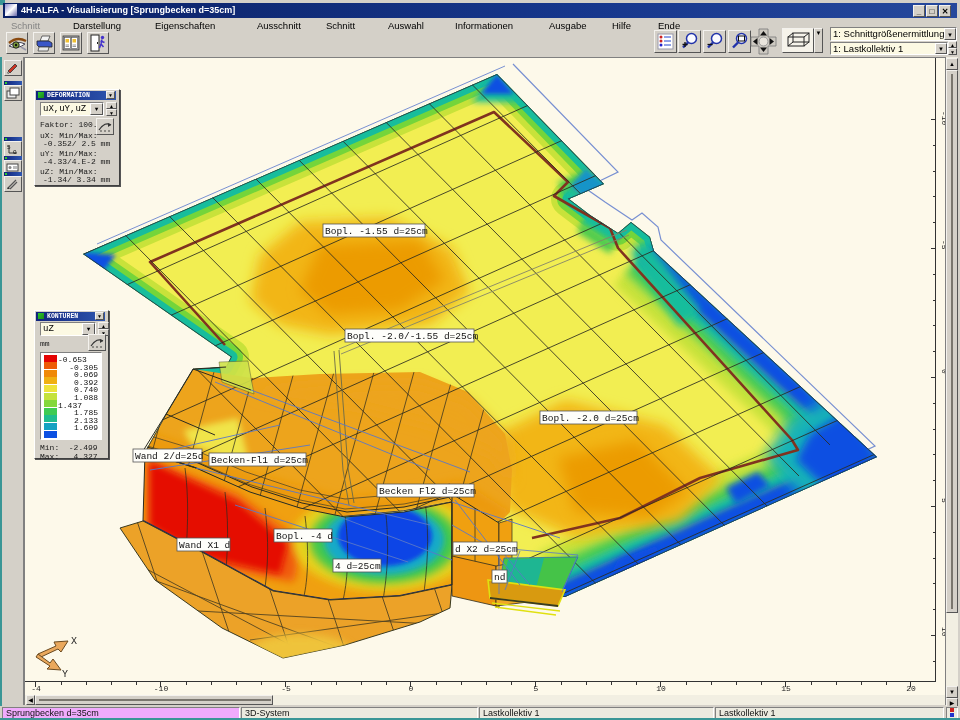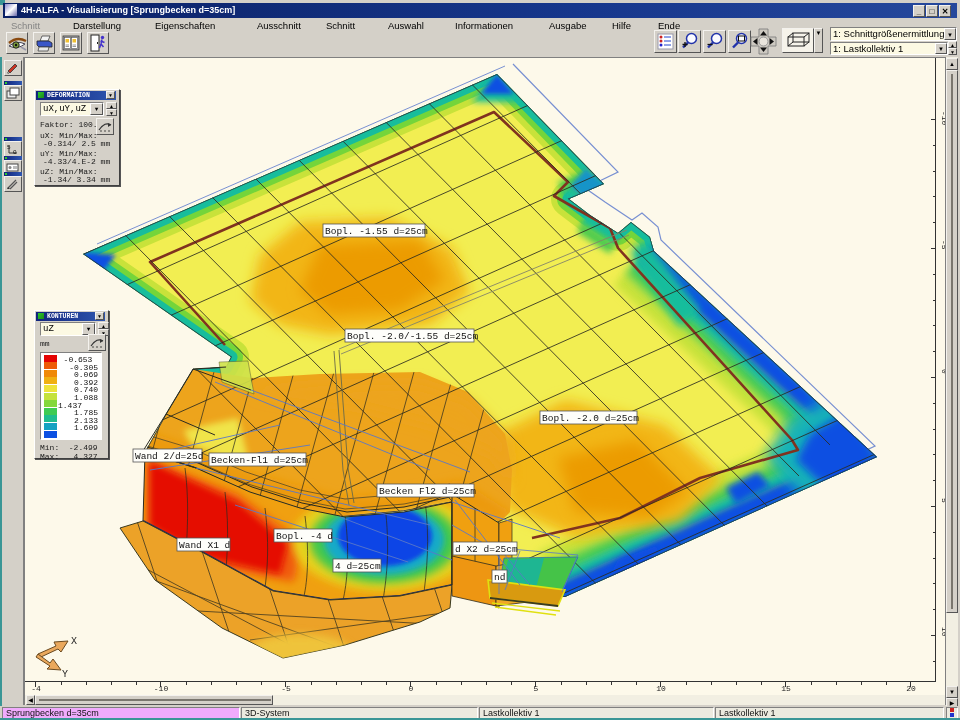--- a/index.html
+++ b/index.html
@@ -442,21 +442,21 @@
 <div class="btn" style="left:106px;top:109px;width:11px;height:7px;font-size:5px;text-align:center;line-height:6px">▼</div>
 <div class="ptext" style="left:40px;top:120px">Faktor: 100.</div>
 <div class="btn" style="left:96px;top:118px;width:18px;height:17px"><svg width="16" height="15">
       <path d="M2 11 Q8 2 14 6" stroke="#333" stroke-width="1.2" fill="none"></path>
       <path d="M14 6 l-3 -2 0 4 Z" fill="#333"></path>
       <circle cx="4" cy="12" r="0.8" fill="#333"></circle>
       <circle cx="8" cy="12" r="0.8" fill="#333"></circle>
       <circle cx="12" cy="12" r="0.8" fill="#333"></circle>
     </svg></div>
 <div class="ptext" style="left:40px;top:131px">uX: Min/Max:</div>
-<div class="ptext" style="left:43px;top:139px">-0.314/ 2.5 mm</div>
+<div class="ptext" style="left:43px;top:139px">-0.352/ 2.5 mm</div>
 <div class="ptext" style="left:40px;top:149px">uY: Min/Max:</div>
 <div class="ptext" style="left:43px;top:157px">-4.33/4.E-2 mm</div>
 <div class="ptext" style="left:40px;top:167px">uZ: Min/Max:</div>
 <div class="ptext" style="left:43px;top:175px">-1.34/ 3.34 mm</div>
 <div class="raised" style="position:absolute;left:34px;top:310px;width:75px;height:149px;box-shadow:1px 1px 0 #555"></div>
 <div class="ptitle" style="left:36px;top:312px;width:69px"><span style="position:absolute;left:2px;top:1px;width:6px;height:6px;background:linear-gradient(135deg,#2ec82e,#1a8a1a)"></span>KONTUREN</div>
 <div class="btn" style="left:95px;top:312px;width:9px;height:8px;font-size:5px;text-align:center;line-height:7px">▼</div>
 <div class="combo" style="left:40px;top:322px;width:56px;height:14px;font:9px 'Liberation Mono',monospace;line-height:12px">uZ<div class="dd" style="right:0;top:0;height:12px;line-height:12px;width:13px">▼</div></div>
 <div class="btn" style="left:98px;top:322px;width:11px;height:7px;font-size:5px;text-align:center;line-height:6px">▲</div>
 <div class="btn" style="left:98px;top:329px;width:11px;height:7px;font-size:5px;text-align:center;line-height:6px">▼</div>
@@ -473,21 +473,21 @@
 <div style="position:absolute;left:44px;top:362.1px;width:13px;height:7px;background:#ee5b07"></div>
 <div style="position:absolute;left:44px;top:369.7px;width:13px;height:7px;background:#f08908"></div>
 <div style="position:absolute;left:44px;top:377.3px;width:13px;height:7px;background:#f0b013"></div>
 <div style="position:absolute;left:44px;top:384.9px;width:13px;height:7px;background:#eee33c"></div>
 <div style="position:absolute;left:44px;top:392.5px;width:13px;height:7px;background:#c5e23c"></div>
 <div style="position:absolute;left:44px;top:400.1px;width:13px;height:7px;background:#84d83c"></div>
 <div style="position:absolute;left:44px;top:407.7px;width:13px;height:7px;background:#3ecb52"></div>
 <div style="position:absolute;left:44px;top:415.3px;width:13px;height:7px;background:#1fbd8e"></div>
 <div style="position:absolute;left:44px;top:422.9px;width:13px;height:7px;background:#14a2c2"></div>
 <div style="position:absolute;left:44px;top:430.5px;width:13px;height:7px;background:#0c50e2"></div>
-<div style="position:absolute;left:58px;top:355.0px;width:40px;text-align:center;font:8px 'Liberation Mono',monospace;color:#111">-0.653</div>
+<div style="position:absolute;left:58px;top:355.0px;width:40px;text-align:left;font:8px 'Liberation Mono',monospace;color:#111">-0.653</div>
 <div style="position:absolute;left:58px;top:362.6px;width:40px;text-align:right;font:8px 'Liberation Mono',monospace;color:#111">-0.305</div>
 <div style="position:absolute;left:58px;top:370.2px;width:40px;text-align:right;font:8px 'Liberation Mono',monospace;color:#111">0.069</div>
 <div style="position:absolute;left:58px;top:377.8px;width:40px;text-align:right;font:8px 'Liberation Mono',monospace;color:#111">0.392</div>
 <div style="position:absolute;left:58px;top:385.4px;width:40px;text-align:right;font:8px 'Liberation Mono',monospace;color:#111">0.740</div>
 <div style="position:absolute;left:58px;top:393.0px;width:40px;text-align:right;font:8px 'Liberation Mono',monospace;color:#111">1.088</div>
 <div style="position:absolute;left:58px;top:400.6px;width:40px;text-align:left;font:8px 'Liberation Mono',monospace;color:#111">1.437</div>
 <div style="position:absolute;left:58px;top:408.2px;width:40px;text-align:right;font:8px 'Liberation Mono',monospace;color:#111">1.785</div>
 <div style="position:absolute;left:58px;top:415.8px;width:40px;text-align:right;font:8px 'Liberation Mono',monospace;color:#111">2.133</div>
 <div style="position:absolute;left:58px;top:423.4px;width:40px;text-align:right;font:8px 'Liberation Mono',monospace;color:#111">1.609</div>
 <div class="ptext" style="left:40px;top:443px">Min:  -2.499</div>

